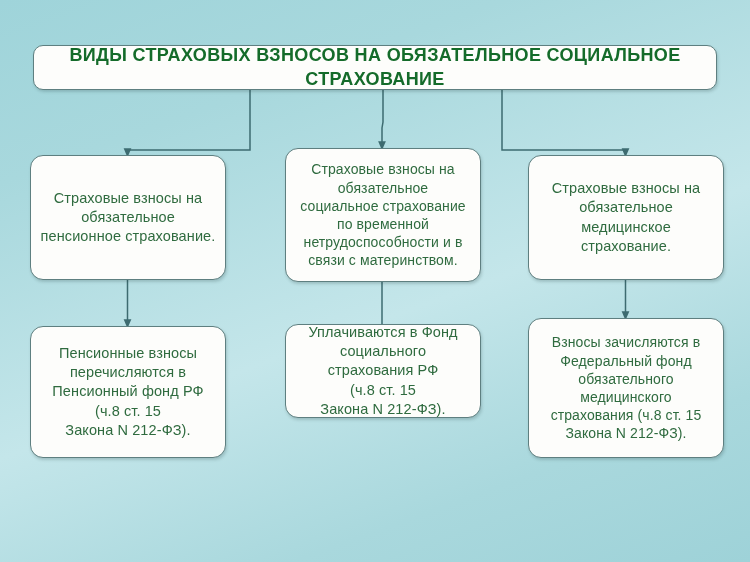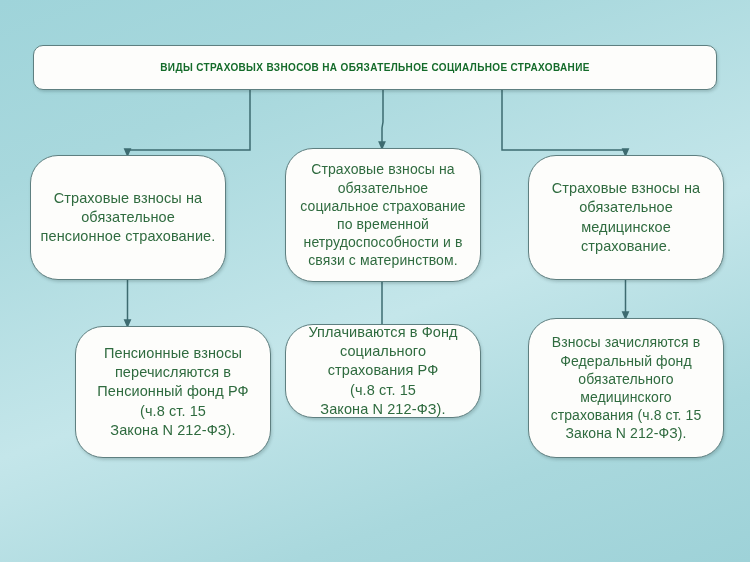--- a/index.html
+++ b/index.html
@@ -26,21 +26,21 @@
     width: 750px;
     height: 562px;
     z-index: 1;
     pointer-events: none;
   }
   .node {
     position: absolute;
     z-index: 2;
     background: #fdfdfb;
     border: 1.4px solid #5e7f80;
-    border-radius: 28px;
+    border-radius: 13px;
     box-sizing: border-box;
     display: flex;
     align-items: center;
     justify-content: center;
     text-align: center;
     box-shadow: 1px 2px 3px rgba(40,70,70,0.22);
   }
   .node-text {
     display: block;
     width: 100%;
@@ -55,33 +55,33 @@
 
   
   #title-box {
     left: 33px;
     top: 45px;
     width: 684px;
     height: 45px;
     border-radius: 10px;
   }
   #title-box .node-text {
-    font-size: 10px;
+    font-size: 18px;
     font-weight: bold;
     color: #146b2a;
     letter-spacing: 0.35px;
   }
 
   
   #mid-left   { left: 30px;  top: 155px; width: 196px; height: 125px; }
   #mid-center { left: 285px; top: 148px; width: 196px; height: 134px; }
   #mid-right  { left: 528px; top: 155px; width: 196px; height: 125px; }
 
   
-  #bot-left   { left: 30px;  top: 326px; width: 196px; height: 132px; margin-left: 45px; }
+  #bot-left   { left: 30px;  top: 326px; width: 196px; height: 132px; }
   #bot-center { left: 285px; top: 324px; width: 196px; height: 94px; }
   #bot-right  { left: 528px; top: 318px; width: 196px; height: 140px; text-align: center; }
 
   #mid-center .node-text { font-size: 14px; line-height: 1.30; }
   #bot-right  .node-text { font-size: 14px; line-height: 1.30; }
 </style>
 </head>
 <body>
 
 <div id="canvas">

